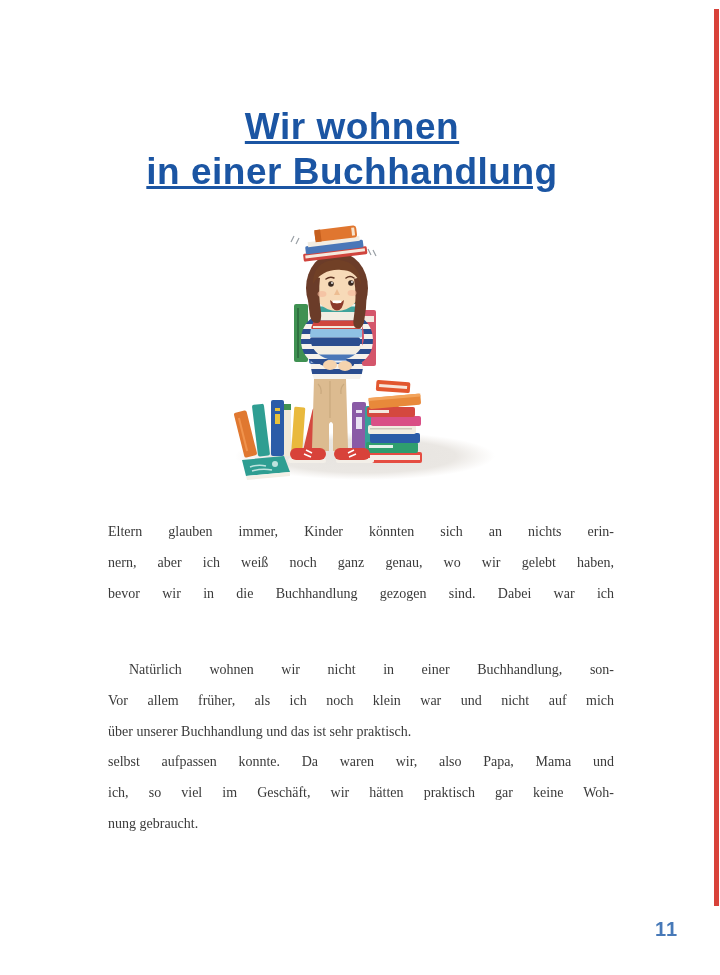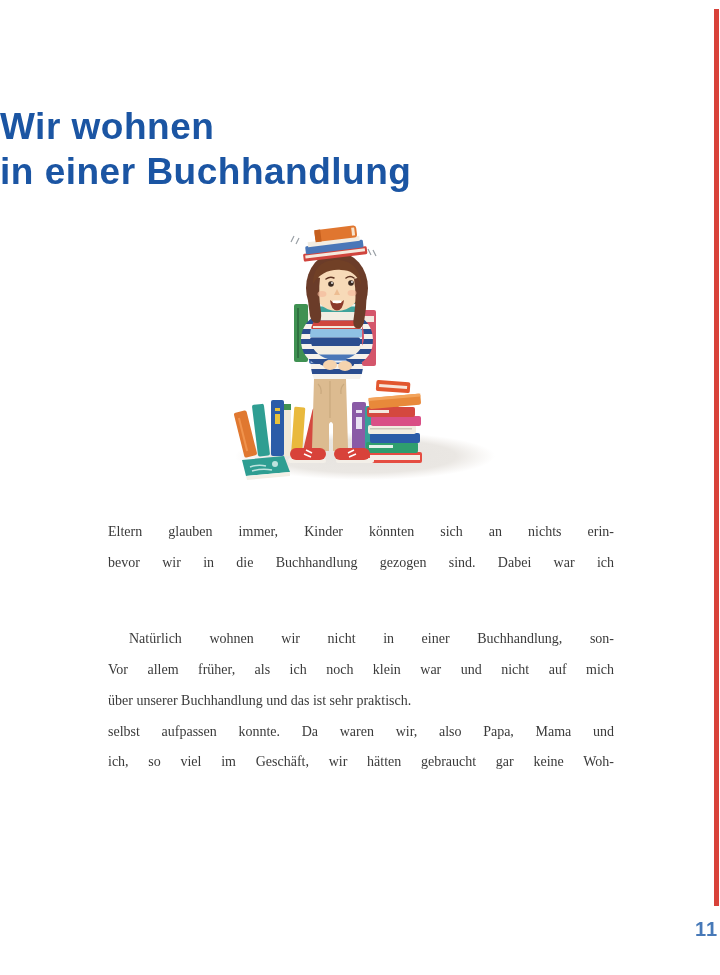--- a/index.html
+++ b/index.html
@@ -13,26 +13,28 @@
   .page{
     position:relative;
     width:720px;height:975px;
     background:#ffffff;
     overflow:hidden;
     font-family:"Liberation Serif",serif;
   }
   .chapter-title{
     position:absolute;
     top:104px;left:0;width:704px;
+    text-align:center;
     font-family:"Liberation Sans",sans-serif;
     font-weight:700;
     font-size:37px;
     line-height:45px;
     letter-spacing:0.5px;
     color:var(--c-title);
+    text-decoration:underline;
   }
   .illustration{
     position:absolute;
     left:230px;top:224px;
     width:270px;height:258px;
   }
   .body-text{
     position:absolute;
     left:108px;top:517px;width:506px;
     font-size:14px;
@@ -43,21 +45,20 @@
   .line.just{text-align:justify;text-align-last:justify;}
   .line.indent{text-indent:21px;margin-top:45px;}
   .folio{
     position:absolute;
     left:655px;top:918px;
     font-family:"Liberation Sans",sans-serif;
     font-weight:700;
     font-size:20px;
     letter-spacing:1px;
     color:var(--c-folio);
-    margin-left:40px;
   }
   .edge-bar{
     position:absolute;
     top:9px;right:1px;
     width:5px;height:897px;
     background:var(--c-bar);
   }
 </style>
 </head>
 <body>
@@ -221,23 +222,25 @@
           <rect x="123" y="6" width="3" height="8" fill="#f6e3cc"></rect>
         </g>
         <path d="M64,12 l-3,6 M69,14 l-3,6" stroke="#9aa0a6" stroke-width="1.2" fill="none"></path>
         <path d="M143,26 l3,6 M138,25 l3,6" stroke="#9aa0a6" stroke-width="1.2" fill="none"></path>
       </g>
     </svg>
   </div>
 
   <div class="body-text">
       <div class="line just">Eltern glauben immer, Kinder könnten sich an nichts erin-</div>
+      <div class="line just">nern, aber ich weiß noch ganz genau, wo wir gelebt haben,</div>
       <div class="line just">bevor wir in die Buchhandlung gezogen sind. Dabei war ich</div>
       <div class="line just indent">Natürlich wohnen wir nicht in einer Buchhandlung, son-</div>
       <div class="line just">Vor allem früher, als ich noch klein war und nicht auf mich</div>
       <div class="line">über unserer Buchhandlung und das ist sehr praktisch.</div>
       <div class="line just">selbst aufpassen konnte. Da waren wir, also Papa, Mama und</div>
-      <div class="line just">ich, so viel im Geschäft, wir hätten gebraucht gar keine Woh-</div>
+      <div class="line just">ich, so viel im Geschäft, wir hätten praktisch gar keine Woh-</div>
+      <div class="line">nung gebraucht.</div>
     </div>
 
   <div class="folio">11</div>
 
 </div>
 
 </body></html>

